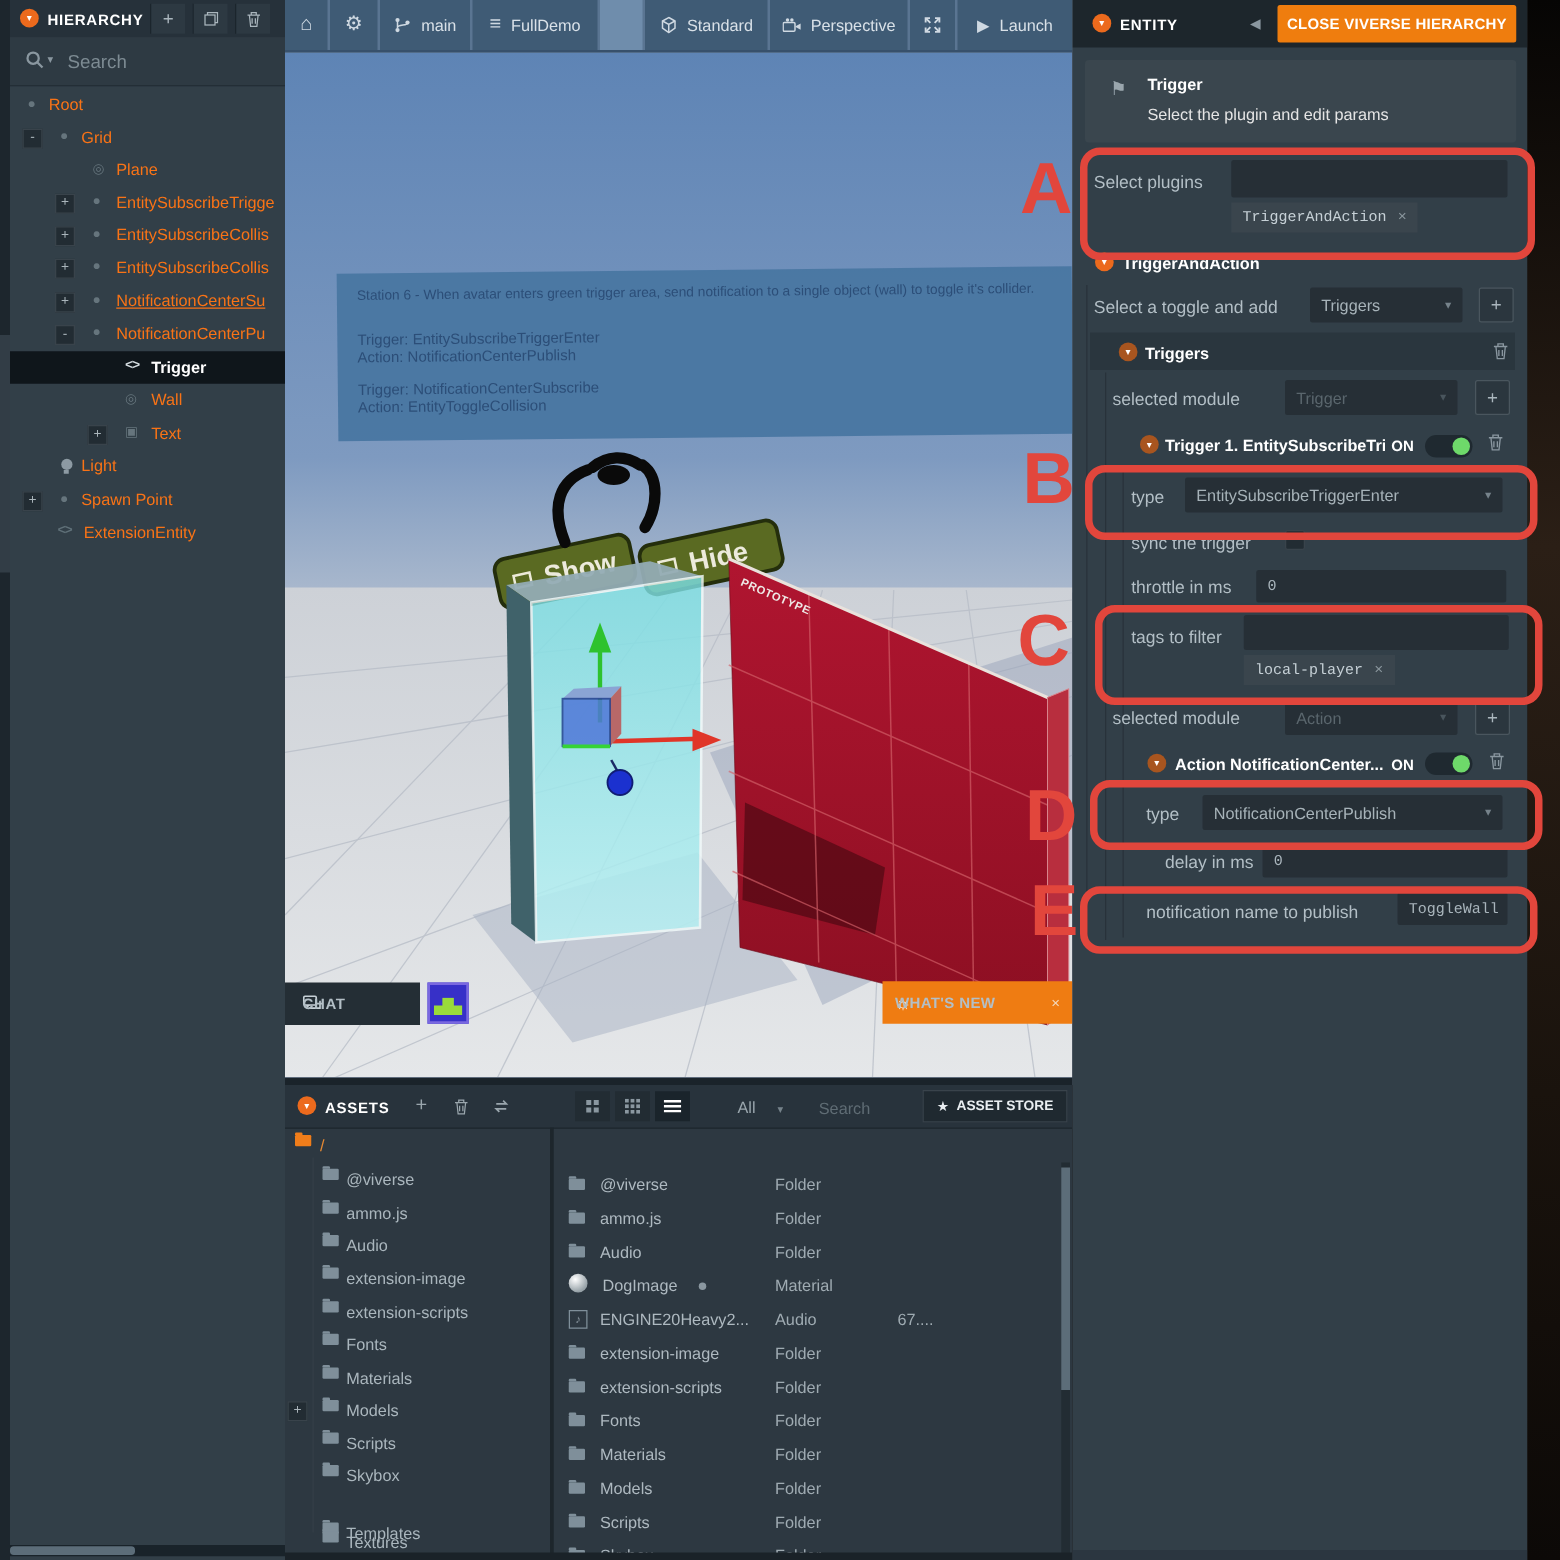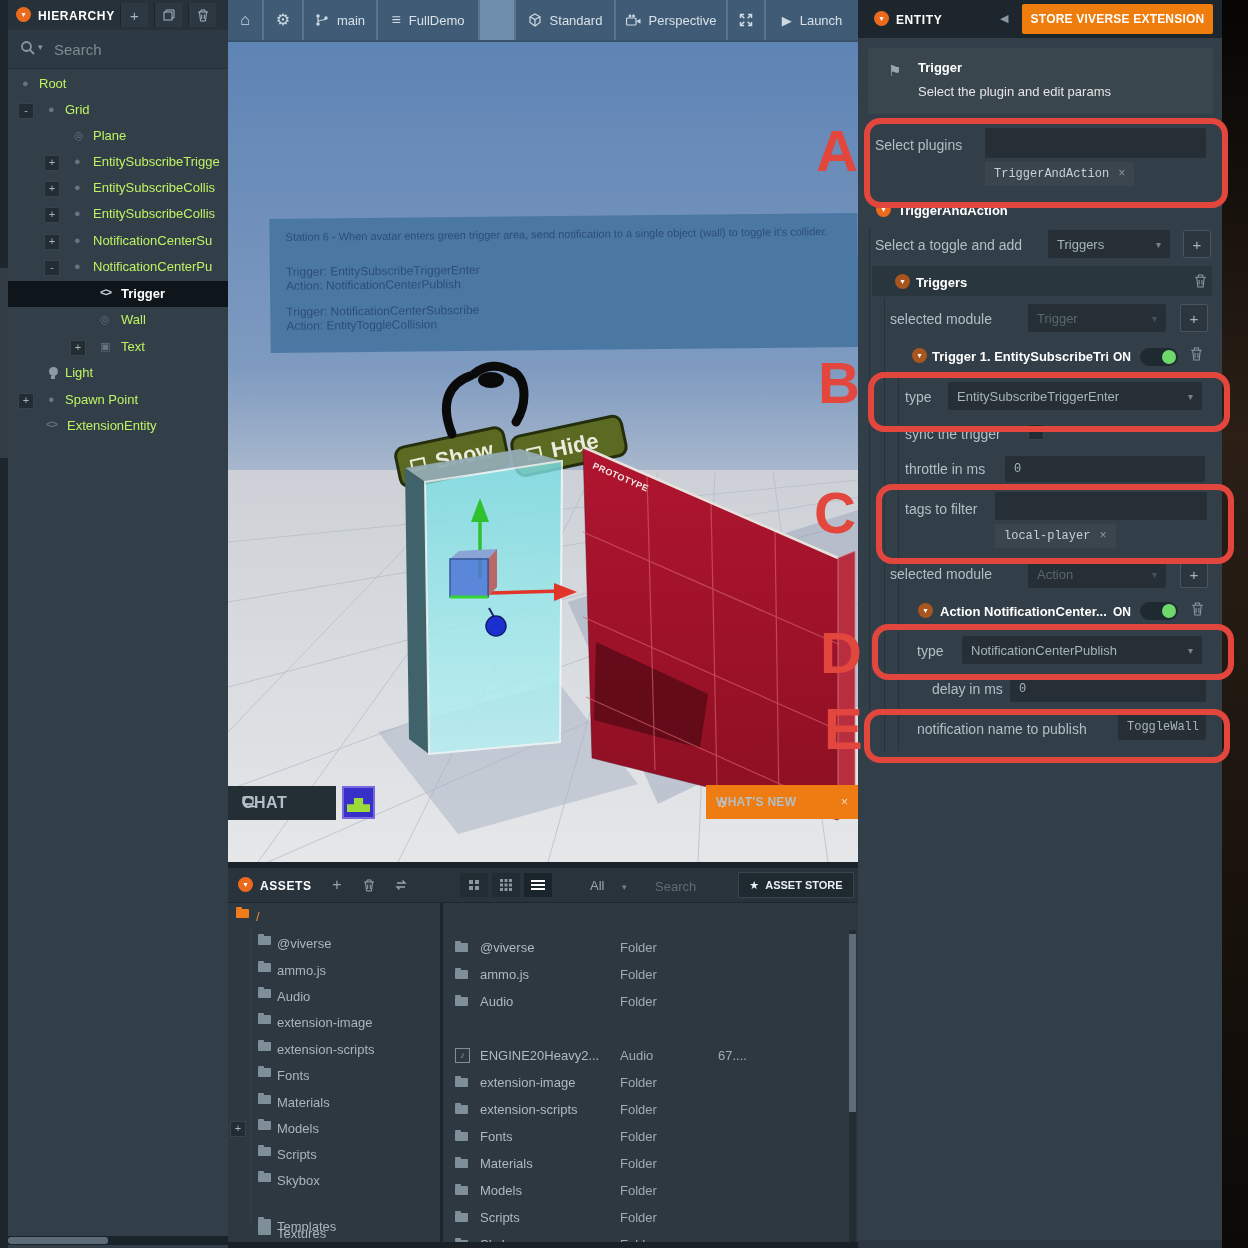--- a/index.html
+++ b/index.html
@@ -22,21 +22,21 @@
   .orb.nested{background:#a8551f;}
   .panel-title{font-weight:bold;font-size:12px;color:#fff;letter-spacing:.6px;}
   .hbtn{position:absolute;top:3px;width:27px;height:24px;background:#2d3942;display:flex;align-items:center;justify-content:center;
     color:#aab6bd;font-size:15px;border-left:1px solid #1b252c;}
   .search-row{position:absolute;left:0;top:30px;width:220px;height:38px;background:var(--tile);border-bottom:1px solid #232e36;}
   .search-input{position:absolute;left:44px;top:7px;width:160px;height:22px;background:transparent;border:none;outline:none;
     color:#cdd6db;font-size:15px;font-family:inherit;}
   .search-input::placeholder{color:#7d8b93;}
   .hrow{position:absolute;left:0;width:220px;height:26px;}
   .hrow.sel{background:#0f161b;}
-  .h-label{position:absolute;top:5px;font-size:13px;color:#bef264;white-space:nowrap;}
+  .h-label{position:absolute;top:5px;font-size:13px;color:#f97316;white-space:nowrap;}
   .hrow.sel .h-label{color:#fff;}
   .h-icon{position:absolute;top:6px;font-size:11px;color:#66757d;line-height:13px;}
   .h-icon.code{font-family:"Liberation Mono",monospace;font-weight:bold;font-size:11px;letter-spacing:-1px;}
   .hrow.sel .h-icon{color:#d4dce0;}
   .expand{position:absolute;top:6px;width:14px;height:14px;background:#222c33;border:1px solid #39434b;
     color:#aab5bb;font-size:11px;line-height:13px;text-align:center;}
   .bulb{position:absolute;top:7px;width:9px;height:9px;border-radius:50%;background:#8d9aa3;}
   .bulb::after{content:"";position:absolute;left:2px;top:9px;width:4px;height:3px;background:#8d9aa3;}
   .hscroll{position:absolute;left:0;top:1236px;width:220px;height:9px;background:#19232a;}
   .hscroll .thumb{position:absolute;left:0;top:1px;width:100px;height:7px;background:#5c6d79;border-radius:3px;}
@@ -46,21 +46,21 @@
   .vpt-btn{background:#3f5b75;height:40px;display:flex;align-items:center;justify-content:center;gap:8px;
     color:#d9e1e8;font-size:13px;}
   .vpt-btn .glyph{font-size:16px;line-height:1;color:#cfd9e2;}
   .vpt-spacer{flex:1;background:#6f8dac;}
   .sign{position:absolute;left:42px;top:216px;width:588px;height:134px;background:rgba(72,118,162,.94);
     transform:rotate(-.6deg);color:#2c4e78;box-sizing:border-box;padding:12px 0 0 16px;overflow:hidden;}
   .sign .t{font-size:11px;white-space:nowrap;}
   .sign .l{font-size:12px;white-space:nowrap;}
   .chatbar{position:absolute;left:0;top:786px;width:108px;height:34px;background:#242e35;display:flex;align-items:center;gap:10px;
     padding-left:14px;box-sizing:border-box;color:#c6d0d6;}
-  .chatbar .lbl{font-size:16px;font-weight:bold;letter-spacing:.5px;}
+  .chatbar .lbl{font-size:12px;font-weight:bold;letter-spacing:.5px;}
   .pxtile{position:absolute;left:114px;top:786px;width:33px;height:33px;background:#3730c8;border:2px solid #7a68e0;box-sizing:border-box;overflow:hidden;}
   .pxtile .blob{position:absolute;left:3px;top:10px;width:23px;height:14px;background:#9adb3a;
     clip-path:polygon(0 100%,0 45%,30% 45%,30% 0,70% 0,70% 45%,100% 45%,100% 100%);}
   .whatsnew{position:absolute;left:478px;top:785px;width:152px;height:34px;background:#ef7c12;display:flex;align-items:center;
     gap:7px;padding:0 10px;box-sizing:border-box;color:#fff;}
   .whatsnew .lbl{font-size:12px;font-weight:bold;letter-spacing:.3px;white-space:nowrap;}
   .whatsnew .x{margin-left:auto;color:#f3d9bd;font-size:12px;}
   
   .assets{left:228px;top:868px;width:630px;height:380px;background:var(--panel2);overflow:hidden;}
   .a-hdr{position:absolute;left:0;top:0;width:630px;height:34px;background:#28333c;border-bottom:1px solid var(--line);}
@@ -187,21 +187,21 @@
       <span class="h-label" style="left:85px;">EntitySubscribeCollis</span>
     </div>
     <div class="hrow" style="top:201px;">
       <span class="expand" style="left:36px;">+</span>
       <span class="h-icon" style="left:66px;">●</span>
       <span class="h-label" style="left:85px;">EntitySubscribeCollis</span>
     </div>
     <div class="hrow" style="top:228px;">
       <span class="expand" style="left:36px;">+</span>
       <span class="h-icon" style="left:66px;">●</span>
-      <span class="h-label" style="left:85px;">NotificationCenterSu</span>
+      <span class="h-label" style="left:85px;text-decoration:underline;">NotificationCenterSu</span>
     </div>
     <div class="hrow" style="top:254px;">
       <span class="expand" style="left:36px;">-</span>
       <span class="h-icon" style="left:66px;">●</span>
       <span class="h-label" style="left:85px;">NotificationCenterPu</span>
     </div>
     <div class="hrow sel" style="top:281px;">
       <span class="h-icon code" style="left:92px;">&lt;&gt;</span>
       <span class="h-label" style="left:113px;font-weight:bold;">Trigger</span>
     </div>
@@ -491,20 +491,26 @@
     <div class="lrow" style="top:94px;">
         <span class="ic folder"></span>
         <span class="nm">ammo.js</span>
         <span class="tp">Folder</span>
       </div>
     <div class="lrow" style="top:121px;">
         <span class="ic folder"></span>
         <span class="nm">Audio</span>
         <span class="tp">Folder</span>
       </div>
+    <div class="lrow" style="top:148px;">
+        <span class="ic sphere" style="top:3px;"></span>
+        <span class="nm" style="left:39px;">DogImage</span>
+        <span class="dot-mod abs" style="left:110px;top:10px;"></span>
+        <span class="tp">Material</span>
+      </div>
     <div class="lrow" style="top:175px;">
         <span class="ic audio-ic">♪</span>
         <span class="nm">ENGINE20Heavy2...</span>
         <span class="tp">Audio</span>
         <span class="sz">67....</span>
       </div>
     <div class="lrow" style="top:202px;">
         <span class="ic folder"></span>
         <span class="nm">extension-image</span>
         <span class="tp">Folder</span>
@@ -546,21 +552,21 @@
     <div class="a-bottom"></div>
   </div>
 
   <div class="abs entity">
     <div class="e-hdr">
       <span class="abs orb" style="left:16px;top:11px;">
           <span>▾</span>
         </span>
       <span class="abs panel-title" style="left:38px;top:13px;">ENTITY</span>
       <span class="abs" style="left:142px;top:12px;color:#8a97a0;font-size:11px;">◀</span>
-      <span class="close-btn">STORE VIVERSE EXTENSION</span>
+      <span class="close-btn">CLOSE VIVERSE HIERARCHY</span>
     </div>
 
     <div class="card">
       <span class="abs" style="left:20px;top:14px;color:#9aa6ad;font-size:15px;">⚑</span>
       <span class="abs" style="left:50px;top:12px;font-size:13px;font-weight:bold;color:#fff;">Trigger</span>
       <span class="abs" style="left:50px;top:36px;font-size:13px;color:#e5e5e5;">Select the plugin and edit params</span>
     </div>
 
     <span class="lbl" style="left:17px;top:137px;">Select plugins</span>
     <input class="inp" style="left: 127px; top: 128px; width: 221px; height: 30px;">

